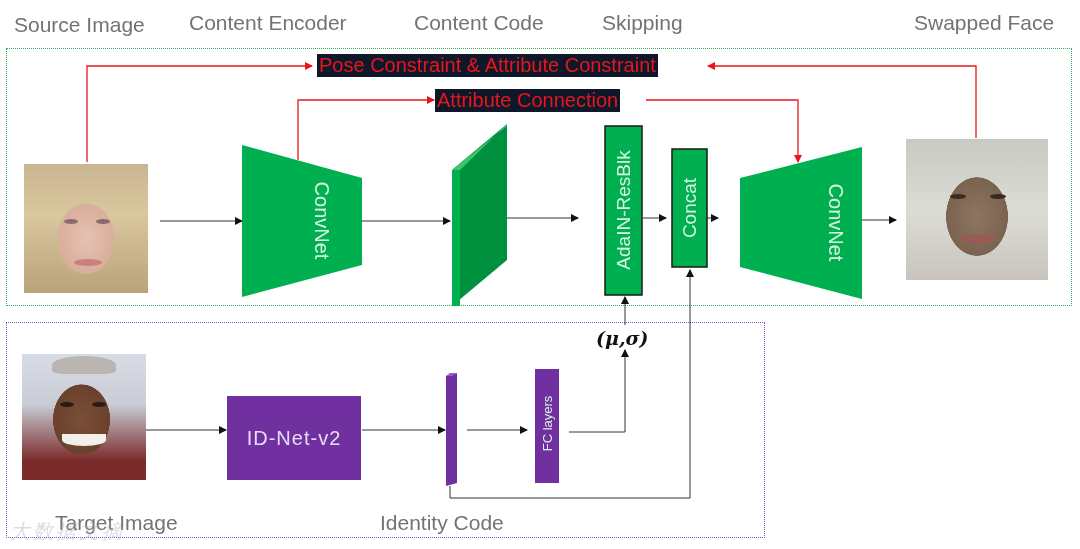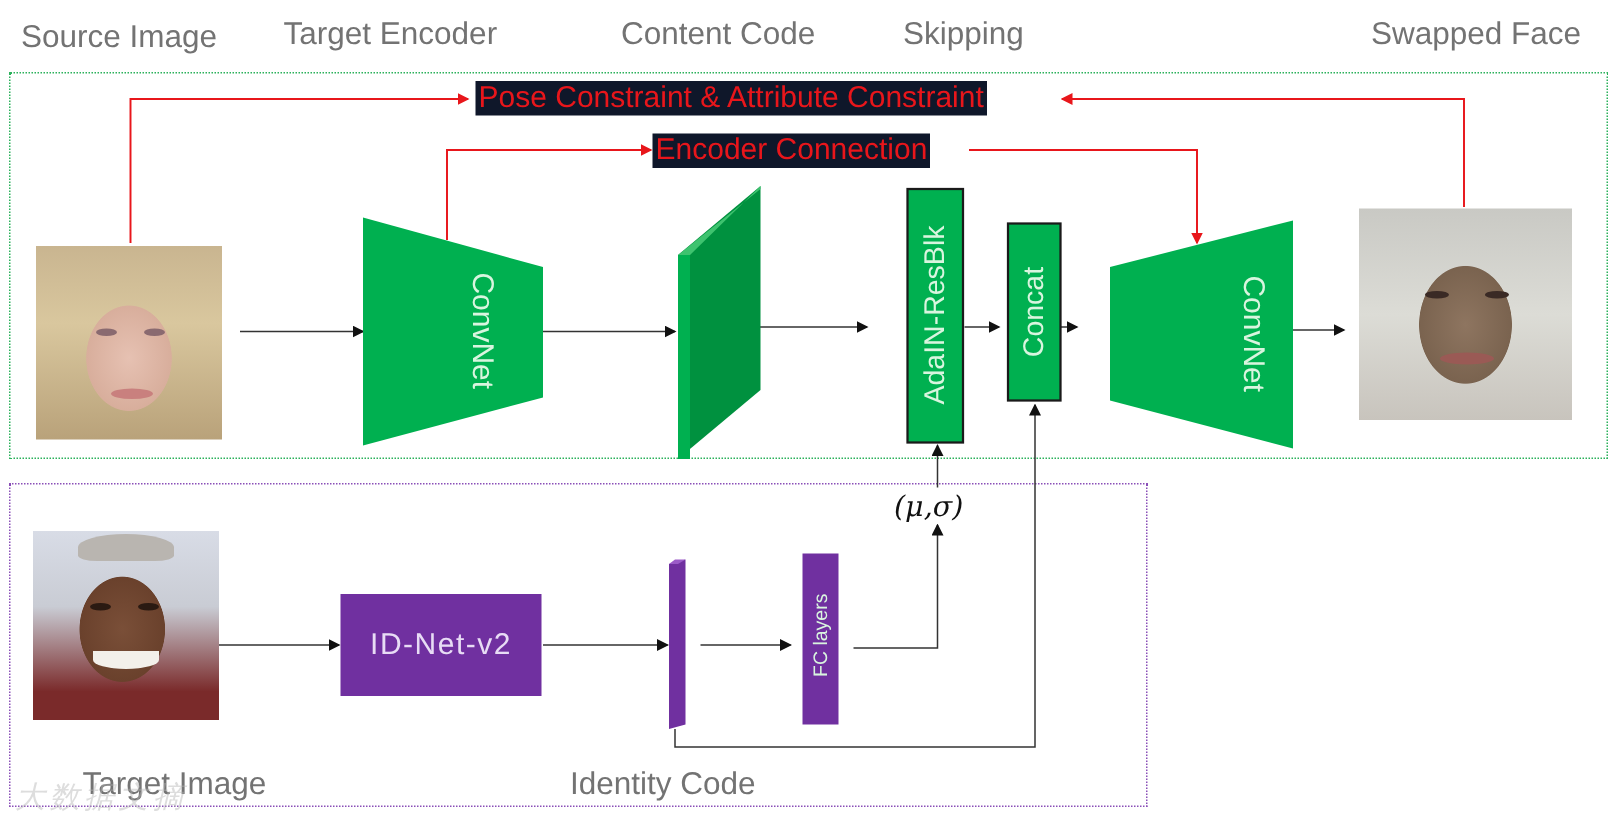--- a/index.html
+++ b/index.html
@@ -8,30 +8,30 @@
   .lbl { position: absolute; font-size: 21px; color: #737373; white-space: nowrap; }
   .red-lbl { position: absolute; font-size: 20px; color: #e8161b; white-space: nowrap; background: #0f172a; padding: 0 2px; }
   .box-dotted-green { position: absolute; border: 1px dotted #2bb15b; }
   .box-dotted-purple { position: absolute; border: 1px dotted #8a4fb8; }
   svg.wires { position: absolute; left: 0; top: 0; }
   .face { position: absolute; overflow: hidden; }
   .vtext { position: absolute; color: #d9f5df; font-size: 20px; white-space: nowrap;
            transform: rotate(90deg); transform-origin: center center; }
   .vtext-up { position: absolute; color: #d9f5df; font-size: 19px; white-space: nowrap;
            transform: rotate(-90deg); transform-origin: center center; }
-  .id-net { position: absolute; left: 227px; top: 396px; width: 134px; height: 68px; background: #7030a0;
+  .id-net { position: absolute; left: 227px; top: 396px; width: 134px; height: 84px; background: #7030a0;
             color: #e8dcf5; font-size: 20px; display: flex; align-items: center; justify-content: center; letter-spacing: 1px; }
-  .mu { position: absolute; left: 596px; top: 327px; font-family: "DejaVu Serif", serif; font-style: italic; font-size: 19px; color: #111; }
+  .mu { position: absolute; left: 596px; top: 327px; font-family: "DejaVu Serif", serif; font-style: italic; font-size: 19px; color: #111; font-weight: bold; }
   .watermark { position: absolute; left: 10px; top: 518px; font-size: 20px; color: rgba(180,180,180,0.45); letter-spacing: 3px; font-style: italic; }
 </style>
 </head>
 <body>
 
 <div class="lbl" style="left:14px;top:13px;">Source Image</div>
-<div class="lbl" style="left:189px;top:11px;">Target Encoder</div>
+<div class="lbl" style="left:189px;top:11px;">Content Encoder</div>
 <div class="lbl" style="left:414px;top:11px;">Content Code</div>
 <div class="lbl" style="left:602px;top:11px;">Skipping</div>
 <div class="lbl" style="left:900px;top:11px;margin-left:14px;">Swapped Face</div>
 
 <div class="box-dotted-green" style="left:6px;top:48px;width:1064px;height:256px;"></div>
 <div class="box-dotted-purple" style="left:6px;top:322px;width:757px;height:214px;"></div>
 
 <svg class="wires" width="1080" height="549">
   <defs>
     <marker id="ab" markerWidth="8" markerHeight="8" refX="7" refY="4" orient="auto" markerUnits="userSpaceOnUse">
@@ -82,21 +82,21 @@
 
   <g>
     <polygon points="446,376 457,373 457,483 446,486" fill="#7030a0"></polygon>
     <polygon points="446,376 450,373 457,373 452,376" fill="#9b5bc8"></polygon>
   </g>
 
   <rect x="535" y="369" width="24" height="114" fill="#7030a0"></rect>
 </svg>
 
 <div class="red-lbl" style="left:317px;top:54px;">Pose Constraint &amp; Attribute Constraint</div>
-<div class="red-lbl" style="left:435px;top:89px;">Encoder Connection</div>
+<div class="red-lbl" style="left:435px;top:89px;">Attribute Connection</div>
 
 <div class="face" style="left:24px;top:164px;width:124px;height:129px;background:radial-gradient(ellipse 38% 45% at 50% 58%, #e6c1b2 0%, #d8ae9c 60%, transparent 61%), linear-gradient(180deg,#c9b590 0%,#d9c79e 40%,#b9a27a 100%);">
   <div style="position:absolute;left:40px;top:55px;width:14px;height:5px;background:#8a6a70;border-radius:50%;"></div>
   <div style="position:absolute;left:72px;top:55px;width:14px;height:5px;background:#8a6a70;border-radius:50%;"></div>
   <div style="position:absolute;left:50px;top:95px;width:28px;height:7px;background:#c9807e;border-radius:50%;"></div>
 </div>
 <div class="face" style="left:906px;top:139px;width:142px;height:141px;background:radial-gradient(ellipse 36% 46% at 50% 55%, #8e7560 0%, #7a634f 60%, transparent 61%), linear-gradient(180deg,#c9c9c4 0%,#dcdcd6 50%,#c8c4bd 100%);">
   <div style="position:absolute;left:44px;top:55px;width:16px;height:5px;background:#3a2a25;border-radius:50%;"></div>
   <div style="position:absolute;left:84px;top:55px;width:16px;height:5px;background:#3a2a25;border-radius:50%;"></div>
   <div style="position:absolute;left:54px;top:96px;width:36px;height:8px;background:#9a5a55;border-radius:50%;"></div>

